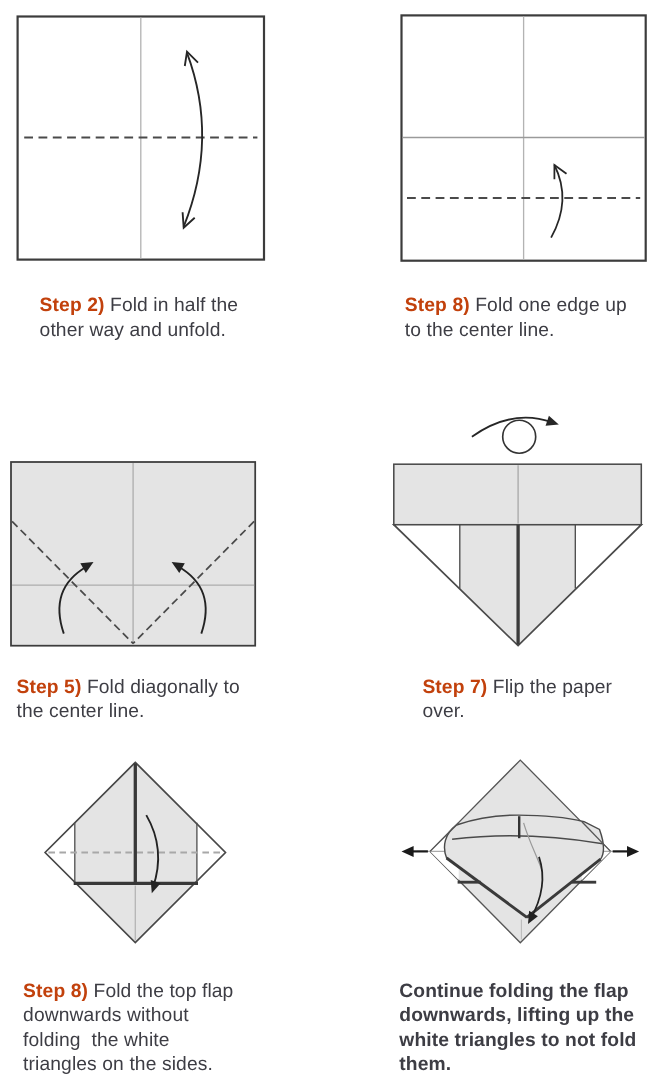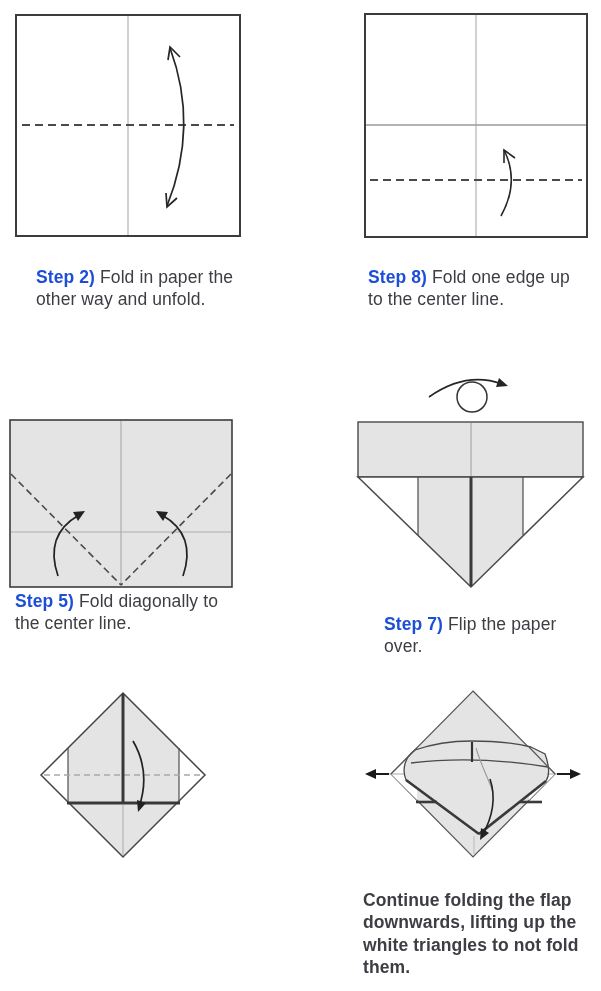--- a/index.html
+++ b/index.html
@@ -1,21 +1,21 @@
 <!DOCTYPE html>
 <html><head>
 <meta charset="utf-8">
 <style>
   html,body{margin:0;padding:0;background:#ffffff;}
   .page{position:relative;width:601px;height:991px;background:#ffffff;overflow:hidden;
         font-family:"Liberation Sans",sans-serif;}
   .fig-layer{position:absolute;left:0;top:0;width:601px;height:991px;}
   .caption{position:absolute;font-size:17.5px;line-height:22.4px;color:#3d3d44;
            white-space:pre-wrap;letter-spacing:0.1px;}
-  .caption .prefix{font-weight:700;color:#1d4ed8;}
+  .caption .prefix{font-weight:700;color:#c2410c;}
 </style>
 </head>
 <body>
 
 <div class="page">
 
   <svg class="fig-layer" width="601" height="991" viewBox="0 0 601 991" xmlns="http://www.w3.org/2000/svg">
 
     <g>
       <rect x="16" y="15" width="224" height="221" fill="#ffffff" stroke="#3c3c3c" stroke-width="2"></rect>
@@ -98,31 +98,35 @@
       <line x1="474" y1="836" x2="474" y2="854" stroke="#bbbbbb" stroke-width="1"></line>
       <line x1="389" y1="774" x2="374" y2="774" stroke="#1a1a1a" stroke-width="2"></line>
       <polygon points="365,774 376,769 376,779" fill="#1a1a1a"></polygon>
       <line x1="557" y1="774" x2="572" y2="774" stroke="#1a1a1a" stroke-width="2"></line>
       <polygon points="581,774 570,769 570,779" fill="#1a1a1a"></polygon>
       <path d="M 490,779 Q 499,806 482,836" fill="none" stroke="#222222" stroke-width="1.6"></path>
       <polygon points="480,840 489,833 481,828" fill="#222222"></polygon>
     </g>
   </svg>
 
-  <div class="caption" style="left:36px;top:266px;"><span class="prefix">Step 2)</span><span> Fold in paper the
+  <div class="caption" style="left:36px;top:266px;"><span class="prefix">Step 2)</span><span> Fold in half the
 other way and unfold.</span></div>
 
   <div class="caption" style="left:368px;top:266px;"><span class="prefix">Step 8)</span><span> Fold one edge up
 to the center line.</span></div>
 
-  <div class="caption" style="left:15px;top:590px;"><span class="prefix">Step 5)</span><span> Fold diagonally to
+  <div class="caption" style="left:15px;top:613px;"><span class="prefix">Step 5)</span><span> Fold diagonally to
 the center line.</span></div>
 
   <div class="caption" style="left:384px;top:613px;"><span class="prefix">Step 7)</span><span> Flip the paper
 over.</span></div>
 
+  <div class="caption" style="left:21px;top:889px;"><span class="prefix">Step 8)</span><span> Fold the top flap
+downwards without
+folding  the white
+triangles on the sides.</span></div>
 
   <div class="caption" style="left:363px;top:889px;font-weight:bold;"><span class="prefix"></span><span>Continue folding the flap
 downwards, lifting up the
 white triangles to not fold
 them.</span></div>
 
 </div>
 
 </body></html>

